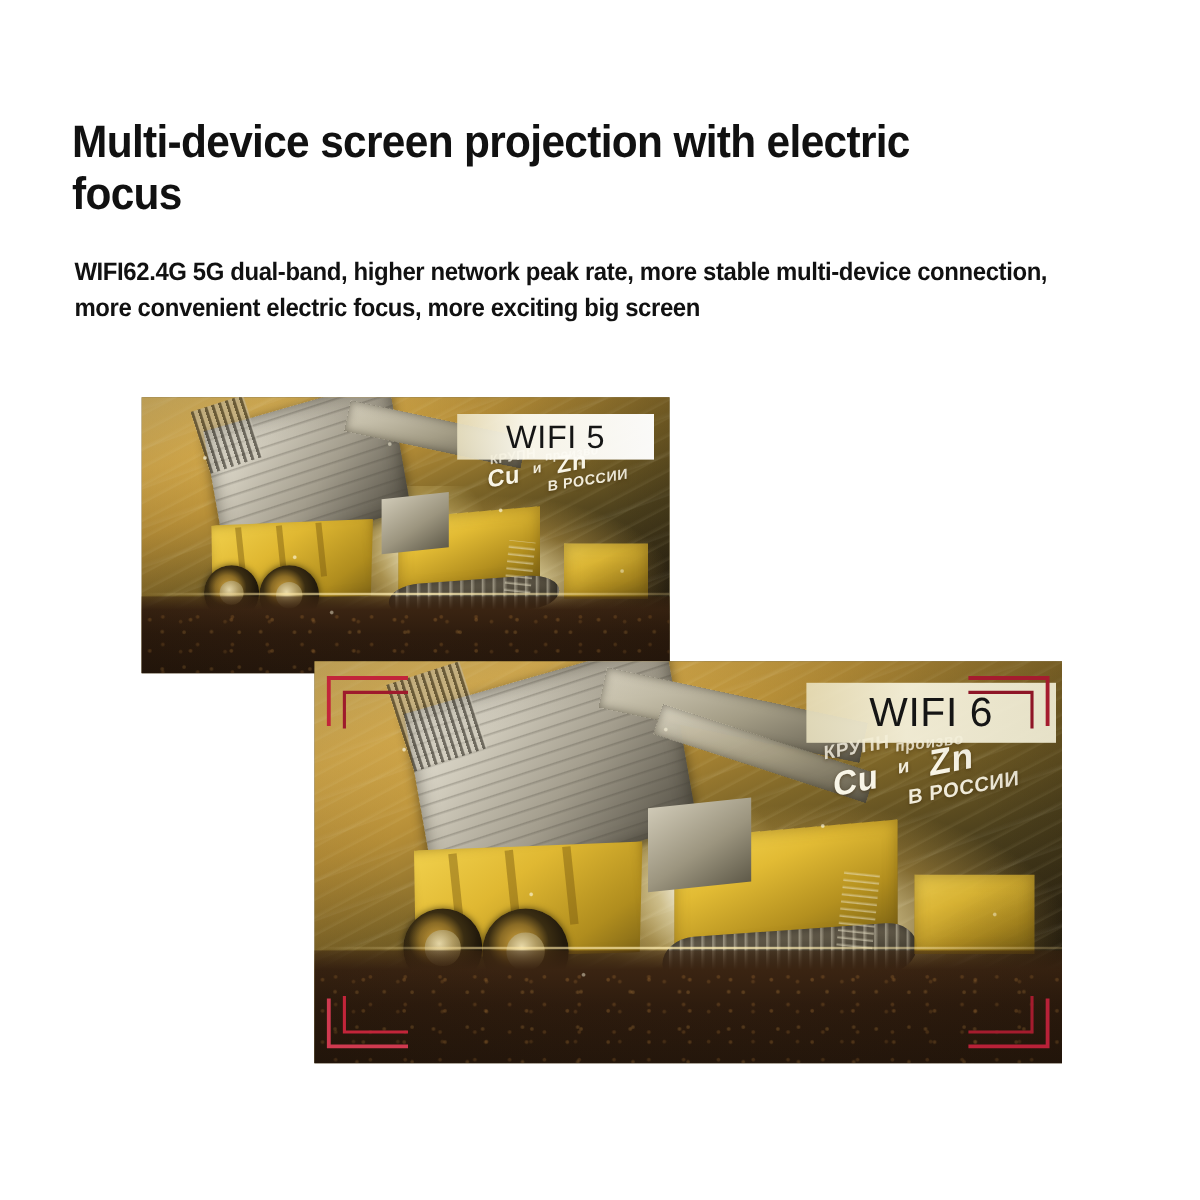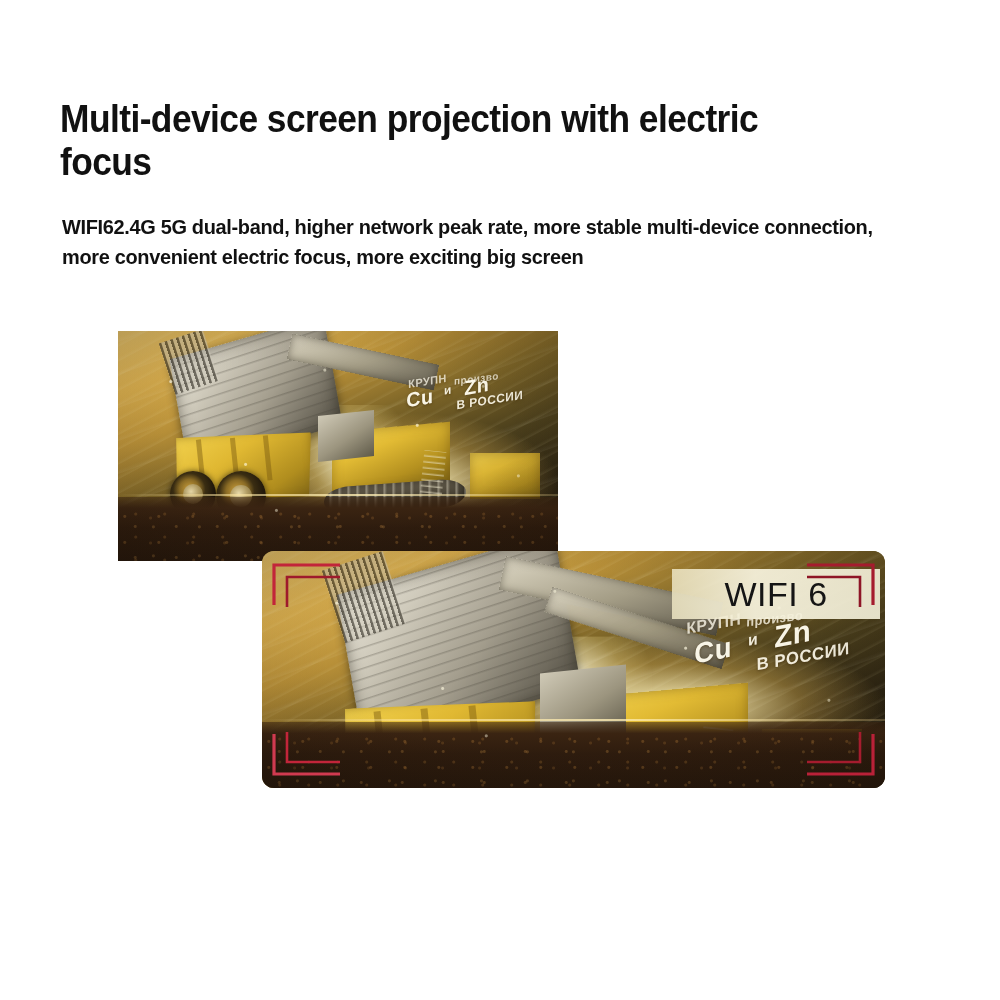--- a/index.html
+++ b/index.html
@@ -54,23 +54,22 @@
     left: 118px;
     top: 331px;
     width: 440px;
     height: 230px;
     z-index: 1;
   }
   #photo-wifi6 {
     left: 262px;
     top: 551px;
     width: 623px;
-    height: 237px;
+    height: 335px;
     z-index: 2;
-    border-radius: 12px;
   }
 
   
   .scene { position: absolute; inset: 0; }
 
   .sky {
     position: absolute;
     inset: 0;
     background:
       radial-gradient(ellipse 52% 46% at 66% 66%,
@@ -371,20 +370,21 @@
     <div class="ru-overlay" style="left:290px; top:44px; font-size:11px; transform: rotate(-9deg) skewX(-8deg); opacity:0.8;">КРУПН</div>
     <div class="ru-overlay" style="left:336px; top:42px; font-size:10px; transform: rotate(-7deg) skewX(-8deg); opacity:0.8;">произво</div>
     <div class="ru-overlay ru-cu" style="left:288px; top:56px; font-size:20px; transform: rotate(-10deg) skewX(-10deg);">Cu</div>
     <div class="ru-overlay" style="left:326px; top:52px; font-size:12px; transform: rotate(-9deg) skewX(-9deg);">и</div>
     <div class="ru-overlay ru-cu" style="left:346px; top:44px; font-size:20px; transform: rotate(-10deg) skewX(-10deg);">Zn</div>
     <div class="ru-overlay" style="left:338px; top:62px; font-size:12px; transform: rotate(-9deg) skewX(-9deg);">В РОССИИ</div>
 
     <div class="vignette"></div>
   </div>
 
+  <div class="wifi-plate" id="wifi5-plate">WIFI 5</div>
 </div>
 
 <div class="photo" id="photo-wifi6">
   <div class="scene">
     <div class="sky"></div>
     <div class="streaks"></div>
     <div class="streaks2"></div>
     <div class="sunflare" style="left:50%; top:56%; width:32%; height:40%;"></div>
 
     <div class="hauler" style="left:84px; top:12px; width:226px; height:156px; transform: rotate(-16deg) skewX(-6deg);">

